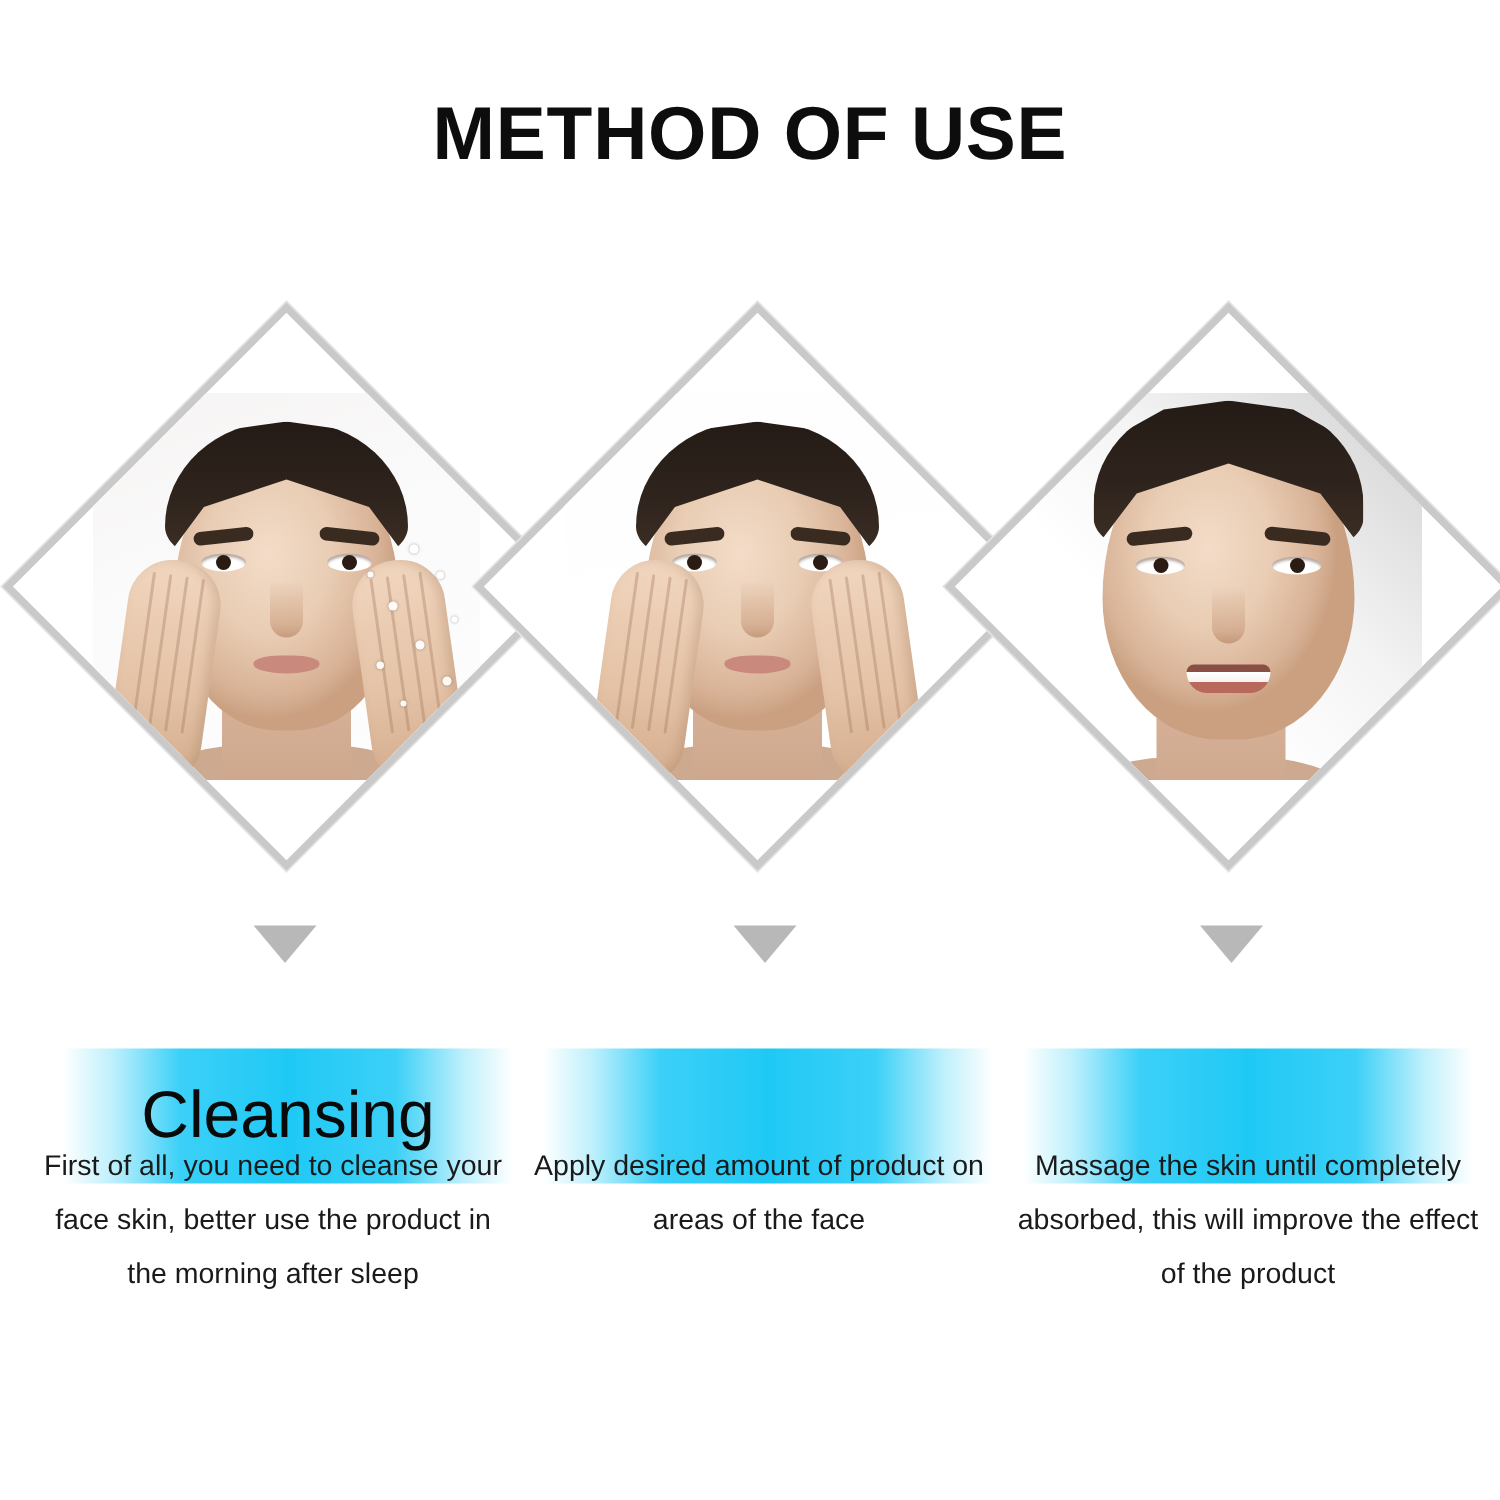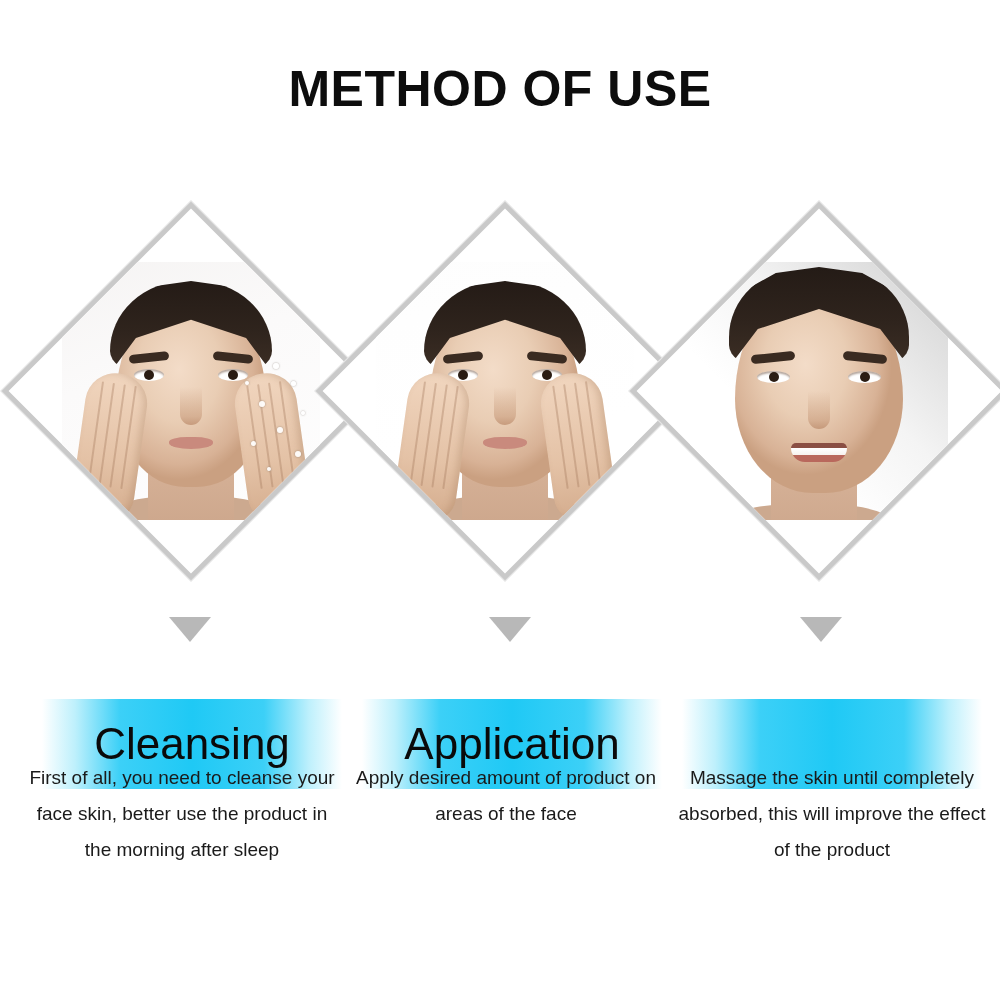--- a/index.html
+++ b/index.html
@@ -407,21 +407,20 @@
 <div class="arrow a1"></div>
 <div class="arrow a2"></div>
 
 <div class="band b0">
   <div class="glow"></div>
   <div class="band-label">Cleansing</div>
 </div>
 
 <div class="band b1">
   <div class="glow"></div>
-  <div class="band-label">Application</div>
 </div>
 
 <div class="band b2">
   <div class="glow"></div>
 </div>
 
 <div class="copy p0">First of all, you need to cleanse your face skin, better use the product in the morning after sleep</div>
 <div class="copy p1">Apply desired amount of product on areas of the face</div>
 <div class="copy p2">Massage the skin until completely absorbed, this will improve the effect of the product</div>
 

